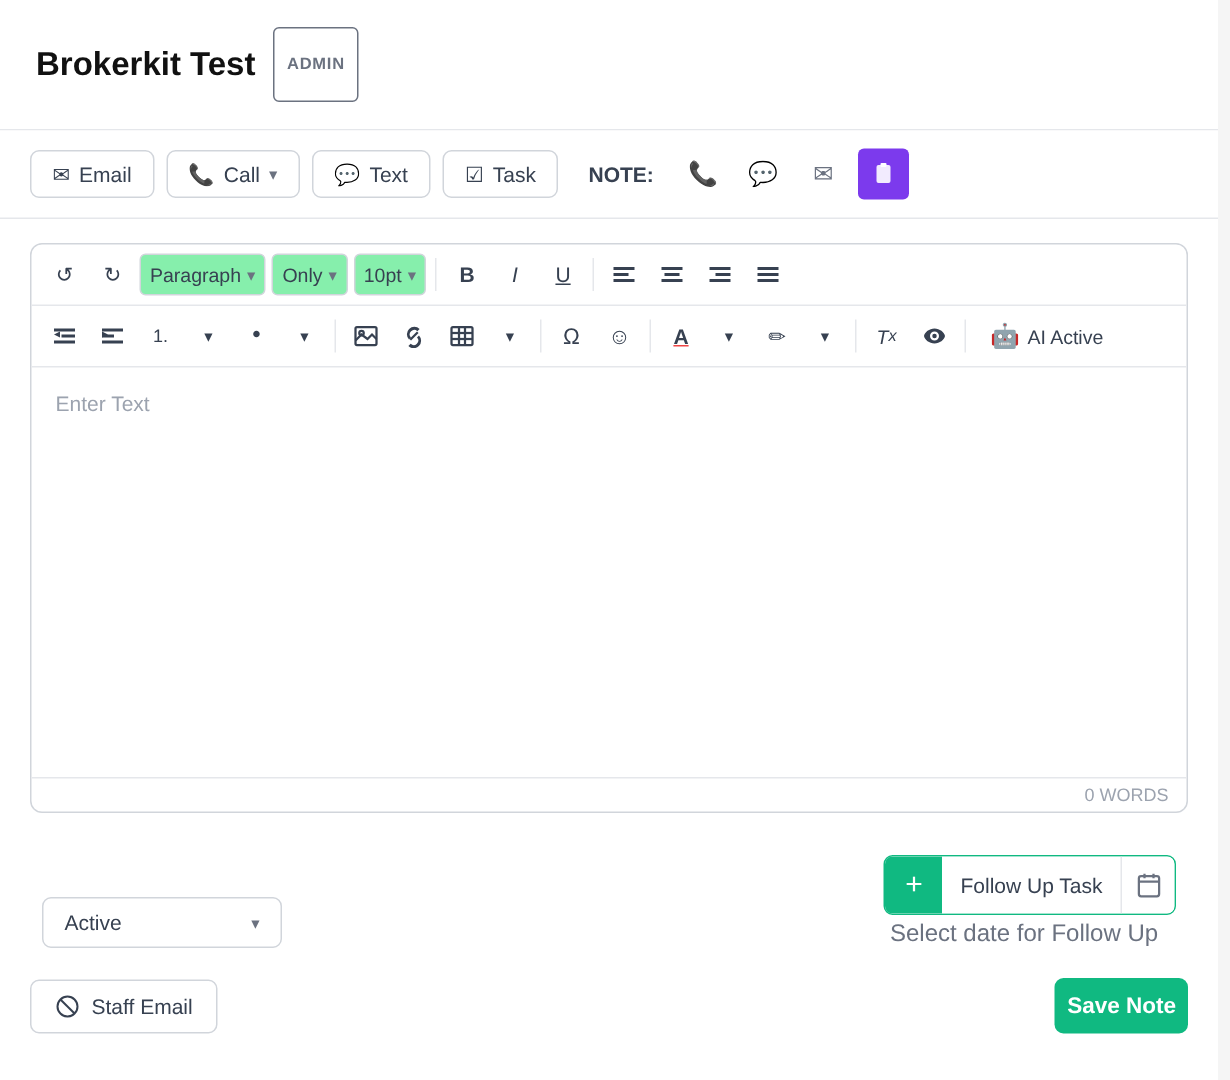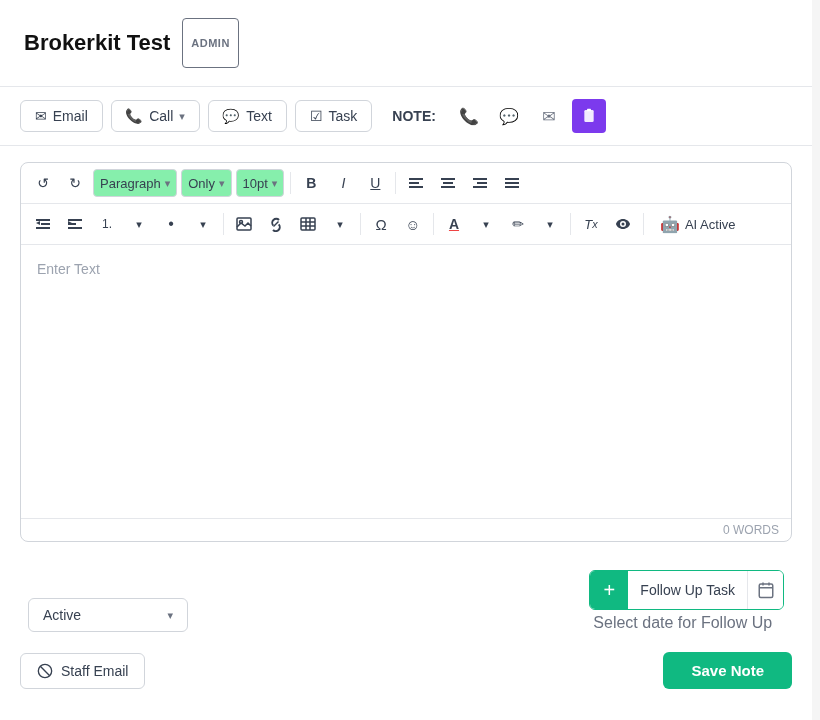--- a/index.html
+++ b/index.html
@@ -272,21 +272,21 @@
       gap: 8px;
       padding: 9px 16px;
       border: 1.5px solid #d1d5db;
       border-radius: 6px;
       background: #fff;
       color: #374151;
       font-size: 14px;
       cursor: pointer;
     }
     .save-note-btn {
-      padding: 10px 28px;
+      padding: 10px 8px;
       background: #10b981;
       color: #fff;
       border: none;
       border-radius: 6px;
       font-size: 15px;
       font-weight: 600;
       cursor: pointer;
     }
     
     .chevron { font-size: 11px; color: #6b7280; }

